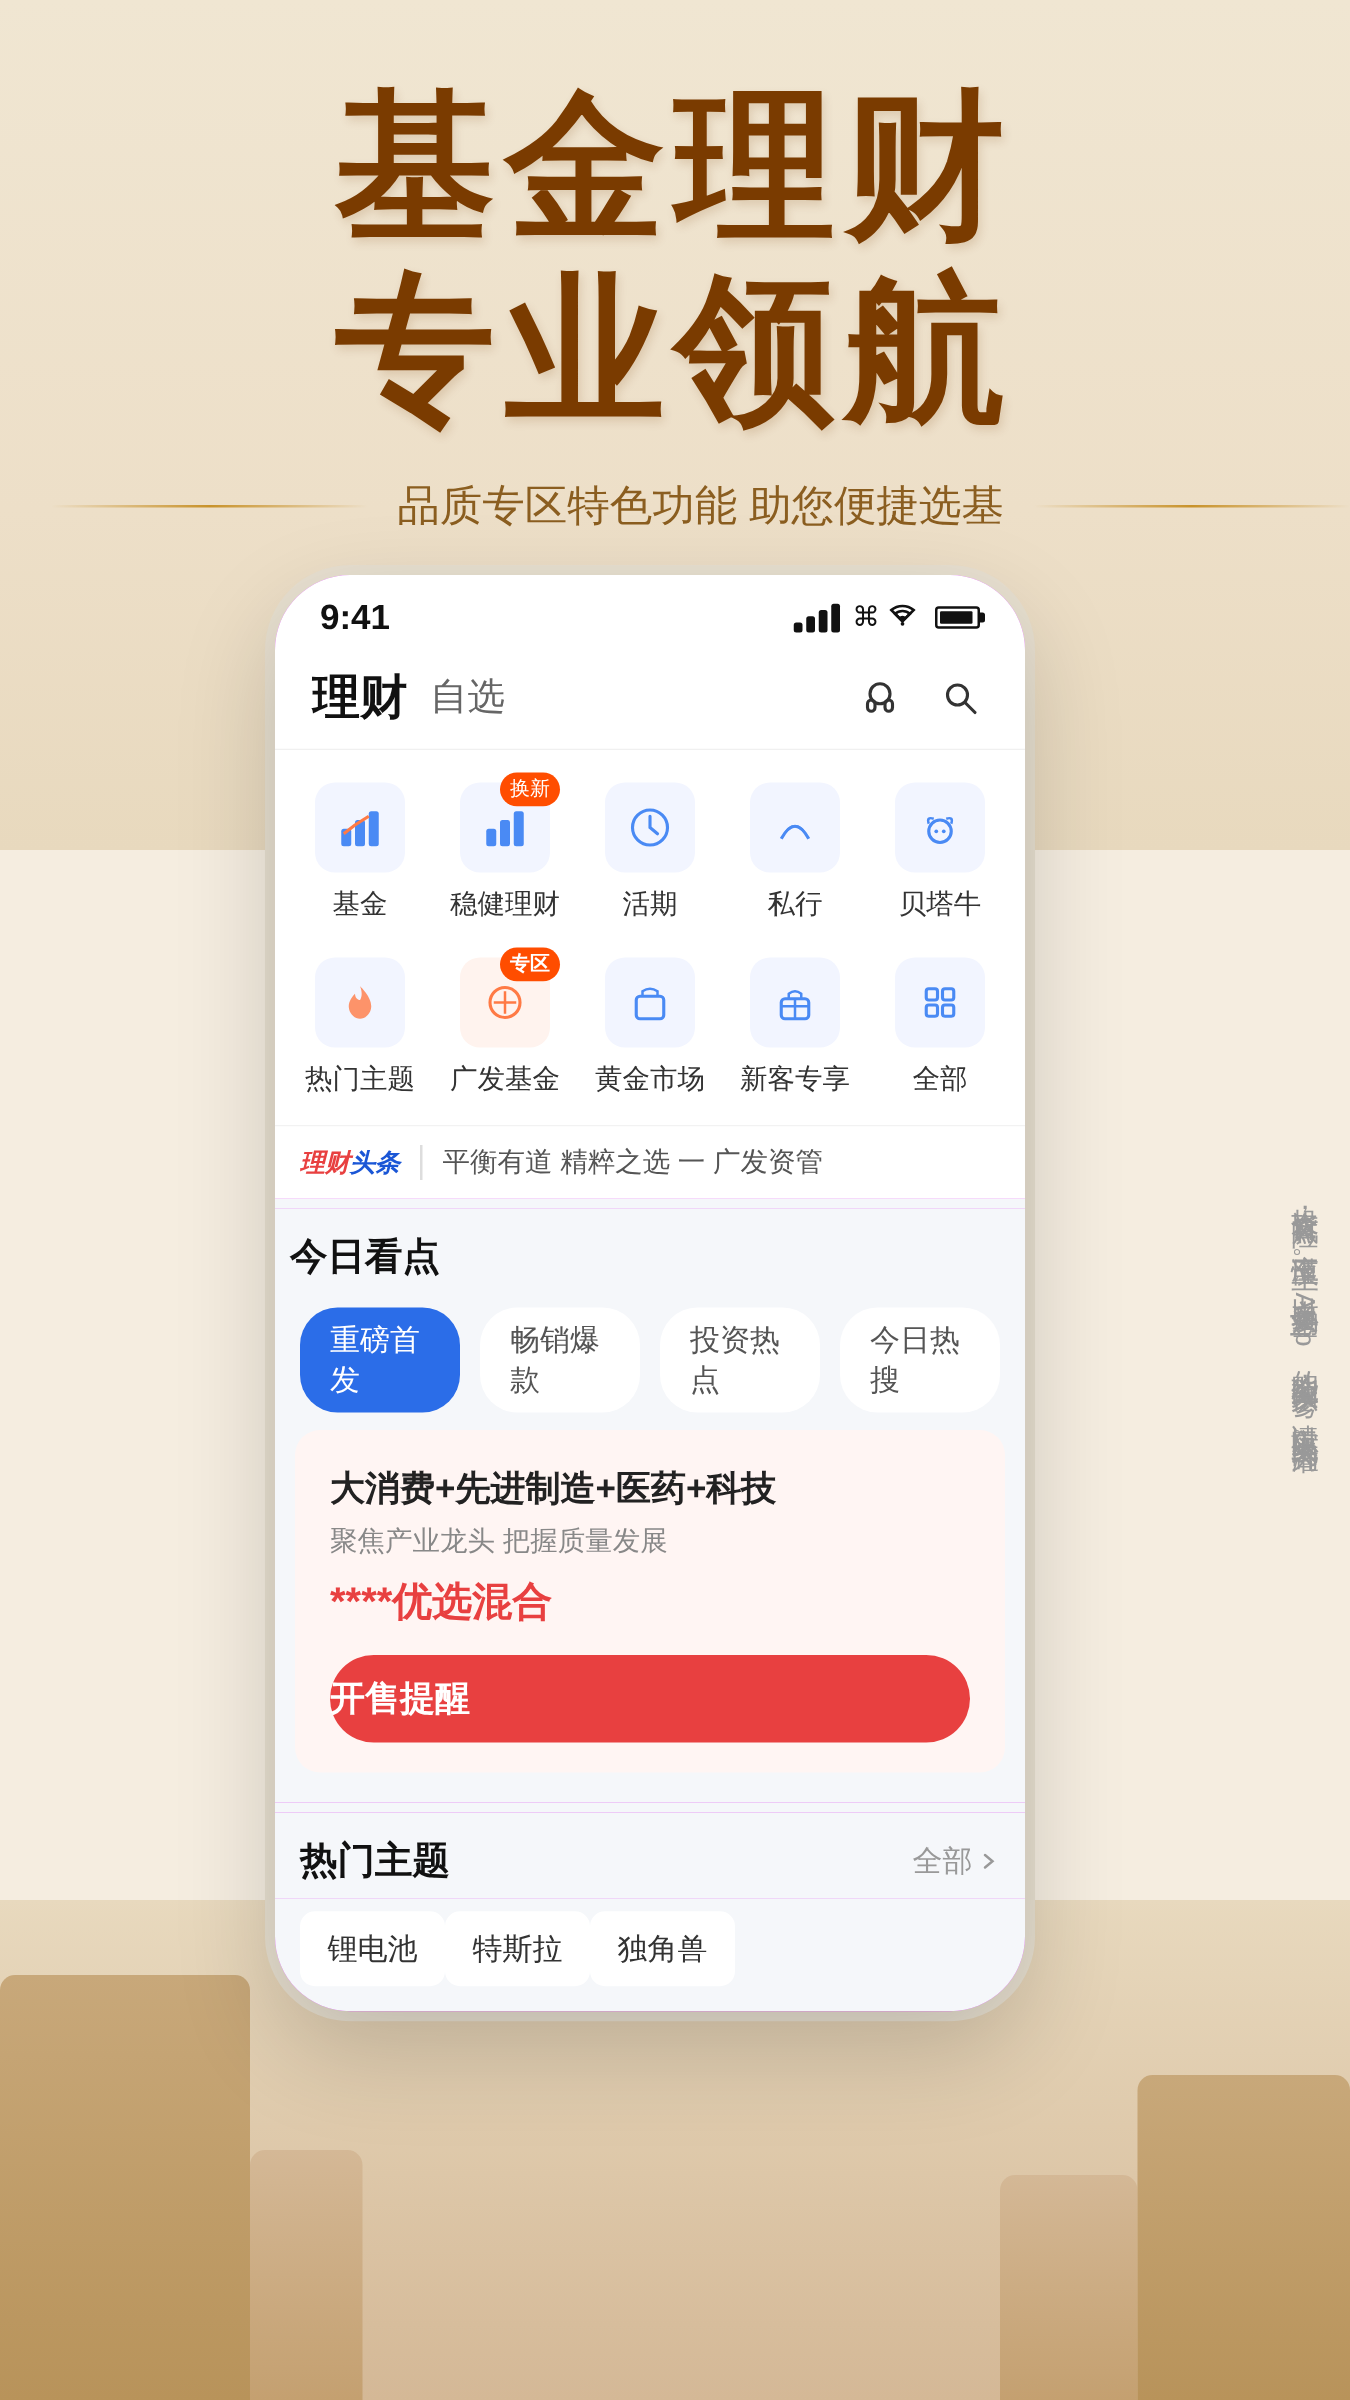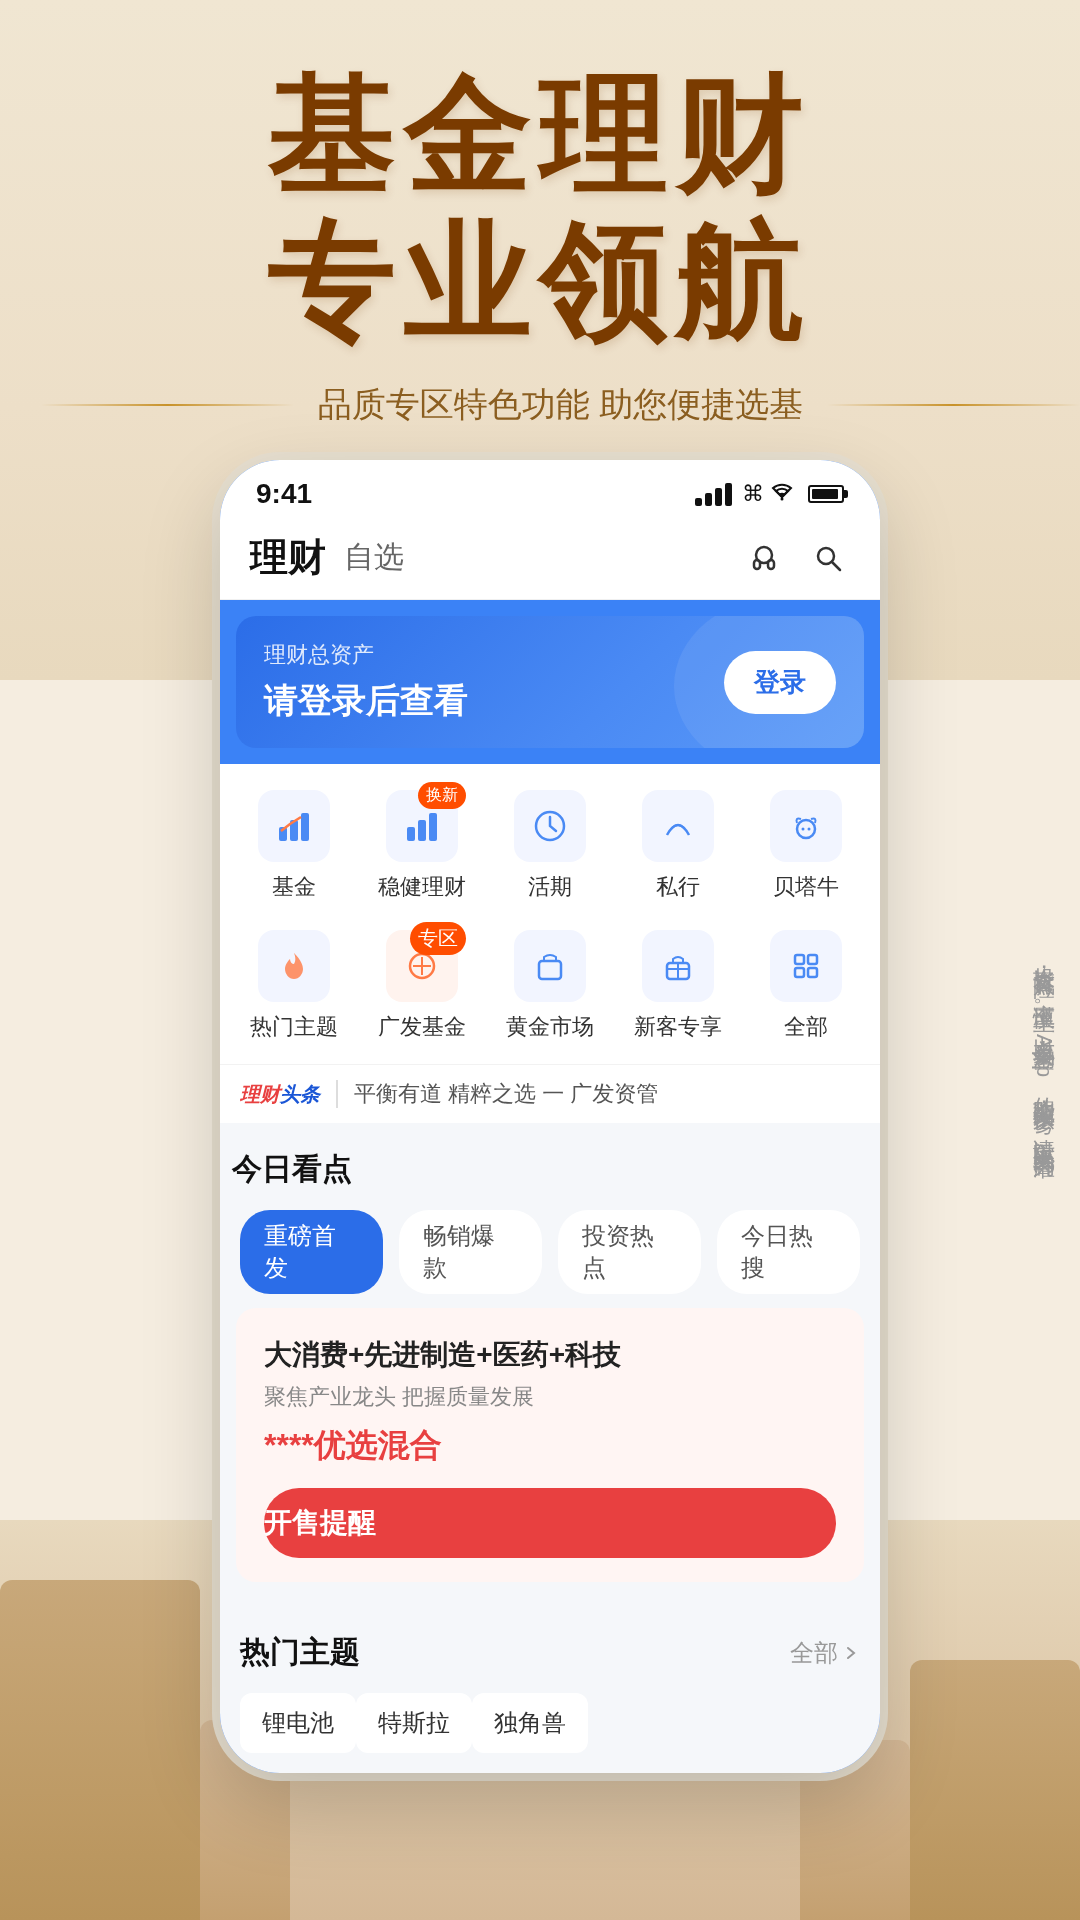--- a/index.html
+++ b/index.html
@@ -117,25 +117,25 @@
     
     .phone-wrap {
       position: absolute;
       top: 460px;
       left: 50%;
       transform: translateX(-50%);
       width: 640px;
       z-index: 20;
     }
     .phone {
-      background: #3b82f6;
+      background: #d946ef;
       border-radius: 60px;
       box-shadow: 0 30px 80px rgba(0,0,0,0.18), 0 0 0 8px #e8e0d0;
       overflow: hidden;
-      width: 660px;
+      width: 600px;
     }
 
     
     .status-bar {
       display: flex;
       justify-content: space-between;
       align-items: center;
       padding: 18px 36px 10px;
       background: #fff;
     }
@@ -309,23 +309,24 @@
       padding: 3px 8px;
       border-radius: 20px;
       white-space: nowrap;
     }
     .badge-zone {
       position: absolute;
       top: -8px;
       right: -8px;
       background: #ff4d00;
       color: #fff;
-      font-size: 20px;
+      font-size: 16px;
       padding: 3px 8px;
       border-radius: 20px;
+      font-weight: bold;
     }
 
     
     .news-ticker {
       display: flex;
       align-items: center;
       padding: 14px 20px;
       background: #fff;
       border-top: 1px solid #f2f2f2;
       gap: 16px;
@@ -524,27 +525,20 @@
         </div>
         <div class="nav-icon-btn">
           <svg width="34" height="34" viewBox="0 0 34 34" fill="none">
             <circle cx="15" cy="15" r="8" stroke="#333" stroke-width="2.5" fill="none"></circle>
             <line x1="21" y1="21" x2="29" y2="29" stroke="#333" stroke-width="2.5" stroke-linecap="round"></line>
           </svg>
         </div>
       </div>
     </div>
 
-    <div class="banner">
-      <div class="banner-left">
-        <div class="banner-label">理财总资产</div>
-        <div class="banner-main-text">请登录后查看</div>
-      </div>
-      <div class="banner-login-btn">登录</div>
-    </div>
 
     <div class="icon-grid">
 
       <div class="icon-item">
         <div class="icon-circle">
           <svg width="38" height="38" viewBox="0 0 38 38" fill="none">
             <rect x="4" y="20" width="8" height="14" rx="2" fill="#4a8af4"></rect>
             <rect x="15" y="13" width="8" height="21" rx="2" fill="#4a8af4"></rect>
             <rect x="26" y="6" width="8" height="28" rx="2" fill="#4a8af4"></rect>
             <polyline points="6,24 15,17 26,10" stroke="#ff7a45" stroke-width="2.5" fill="none"></polyline>

